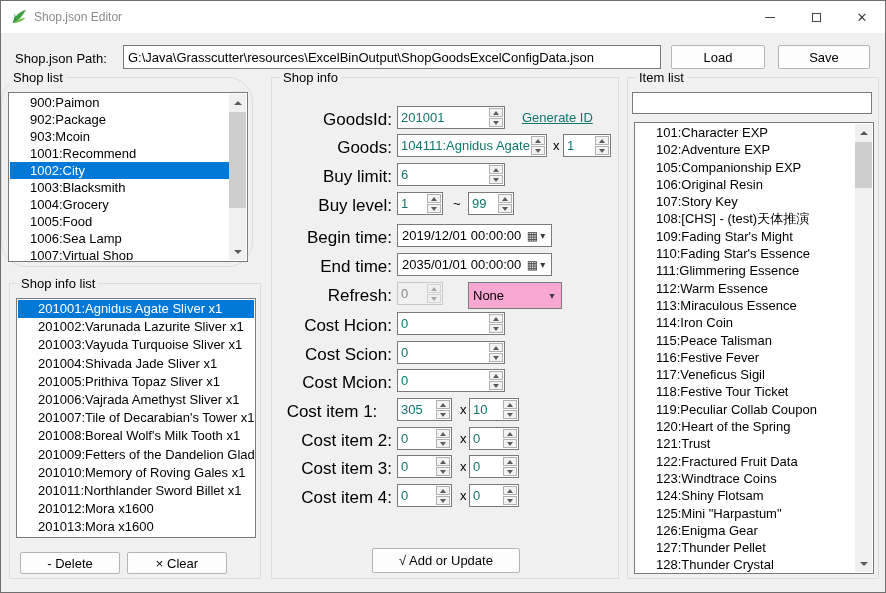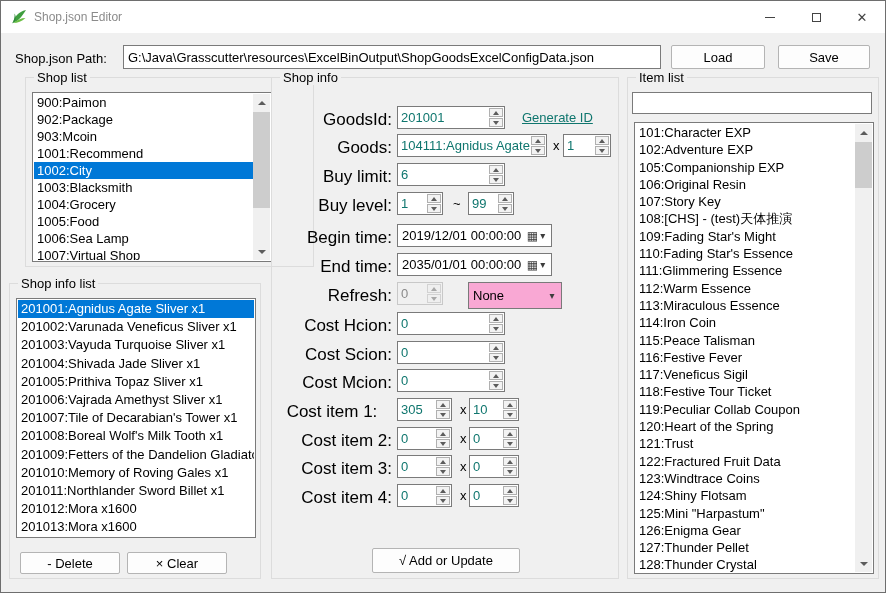--- a/index.html
+++ b/index.html
@@ -20,21 +20,21 @@
   .label{position:absolute;font-size:13px;white-space:nowrap;}
   .textbox{position:absolute;background:#fff;border:1px solid #7a7a7a;font:13px "Liberation Sans",sans-serif;padding:0 4px;box-sizing:border-box;outline:none;color:#000;}
   .btn{position:absolute;background:#fdfdfd;border:1px solid #b4b4b4;border-radius:2px;font:13px "Liberation Sans",sans-serif;display:flex;align-items:center;justify-content:center;box-sizing:border-box;cursor:default;white-space:nowrap;}
   .group{position:absolute;border:1px solid #dcdcdc;box-sizing:border-box;}
   .group-label{position:absolute;top:-8px;left:8px;background:#f0f0f0;padding:0 3px;font-size:13px;line-height:15px;white-space:nowrap;}
 
   
   .listbox{position:absolute;background:#fff;border:1px solid #7a7a7a;box-sizing:border-box;}
   .list-pad{position:absolute;top:1px;left:1px;bottom:1px;right:1px;overflow:hidden;}
   .list-pad.with-scroll{right:18px;}
-  .list-item{box-sizing:border-box;padding-left:3px;white-space:nowrap;overflow:hidden;font-size:13px;}
+  .list-item{box-sizing:border-box;padding-left:20px;white-space:nowrap;overflow:hidden;font-size:13px;}
   .list-item.selected{background:#0078d7;color:#fff;}
   .rows-17 .list-item{height:17px;line-height:17px;}
   .rows-18 .list-item{height:18.2px;line-height:18.2px;}
   .rows-173 .list-item{height:17.3px;line-height:17.3px;}
 
   
   .vscroll{position:absolute;top:1px;right:1px;bottom:1px;width:17px;background:#f0f0f0;}
   .scroll-btn{position:absolute;left:0;width:17px;height:17px;display:flex;align-items:center;justify-content:center;}
   .scroll-btn.up{top:0;}
   .scroll-btn.down{bottom:0;}
@@ -90,21 +90,21 @@
         <span class="glyph-close">✕</span>
       </div>
     </div>
   </div>
 
   <span class="label" style="left:14px;top:50px;">Shop.json Path:</span>
   <input class="textbox" style="left: 122px; top: 44px; width: 538px; height: 24px;" value="G:\Java\Grasscutter\resources\ExcelBinOutput\ShopGoodsExcelConfigData.json">
   <div class="btn" style="left:670px;top:44px;width:94px;height:24px;">Load</div>
   <div class="btn" style="left:777px;top:44px;width:92px;height:24px;">Save</div>
 
-  <div class="group" style="left:24px;top:76px;width:289px;height:190px;">
+  <div class="group" style="left:0;top:76px;width:252px;height:190px;border-radius:25px;">
     <span class="group-label">Shop list</span>
     <div class="listbox rows-17" style="left:6px;top:14px;width:240px;height:170px;">
       <div class="list-pad with-scroll">
           <div class="list-item">900:Paimon</div>
           <div class="list-item">902:Package</div>
           <div class="list-item">903:Mcoin</div>
           <div class="list-item">1001:Recommend</div>
           <div class="list-item selected">1002:City</div>
           <div class="list-item">1003:Blacksmith</div>
           <div class="list-item">1004:Grocery</div>
@@ -122,21 +122,21 @@
           </div>
       </div>
     </div>
   </div>
 
   <div class="group" style="left:8px;top:282px;width:252px;height:296px;">
     <span class="group-label">Shop info list</span>
     <div class="listbox rows-18" style="left:6px;top:14px;width:240px;height:240px;">
       <div class="list-pad">
           <div class="list-item selected">201001:Agnidus Agate Sliver x1</div>
-          <div class="list-item">201002:Varunada Veneficus Sliver x1</div>
+          <div class="list-item">201002:Varunada Lazurite Sliver x1</div>
           <div class="list-item">201003:Vayuda Turquoise Sliver x1</div>
           <div class="list-item">201004:Shivada Jade Sliver x1</div>
           <div class="list-item">201005:Prithiva Topaz Sliver x1</div>
           <div class="list-item">201006:Vajrada Amethyst Sliver x1</div>
           <div class="list-item">201007:Tile of Decarabian's Tower x1</div>
           <div class="list-item">201008:Boreal Wolf's Milk Tooth x1</div>
           <div class="list-item">201009:Fetters of the Dandelion Gladiato</div>
           <div class="list-item">201010:Memory of Roving Gales x1</div>
           <div class="list-item">201011:Northlander Sword Billet x1</div>
           <div class="list-item">201012:Mora x1600</div>

